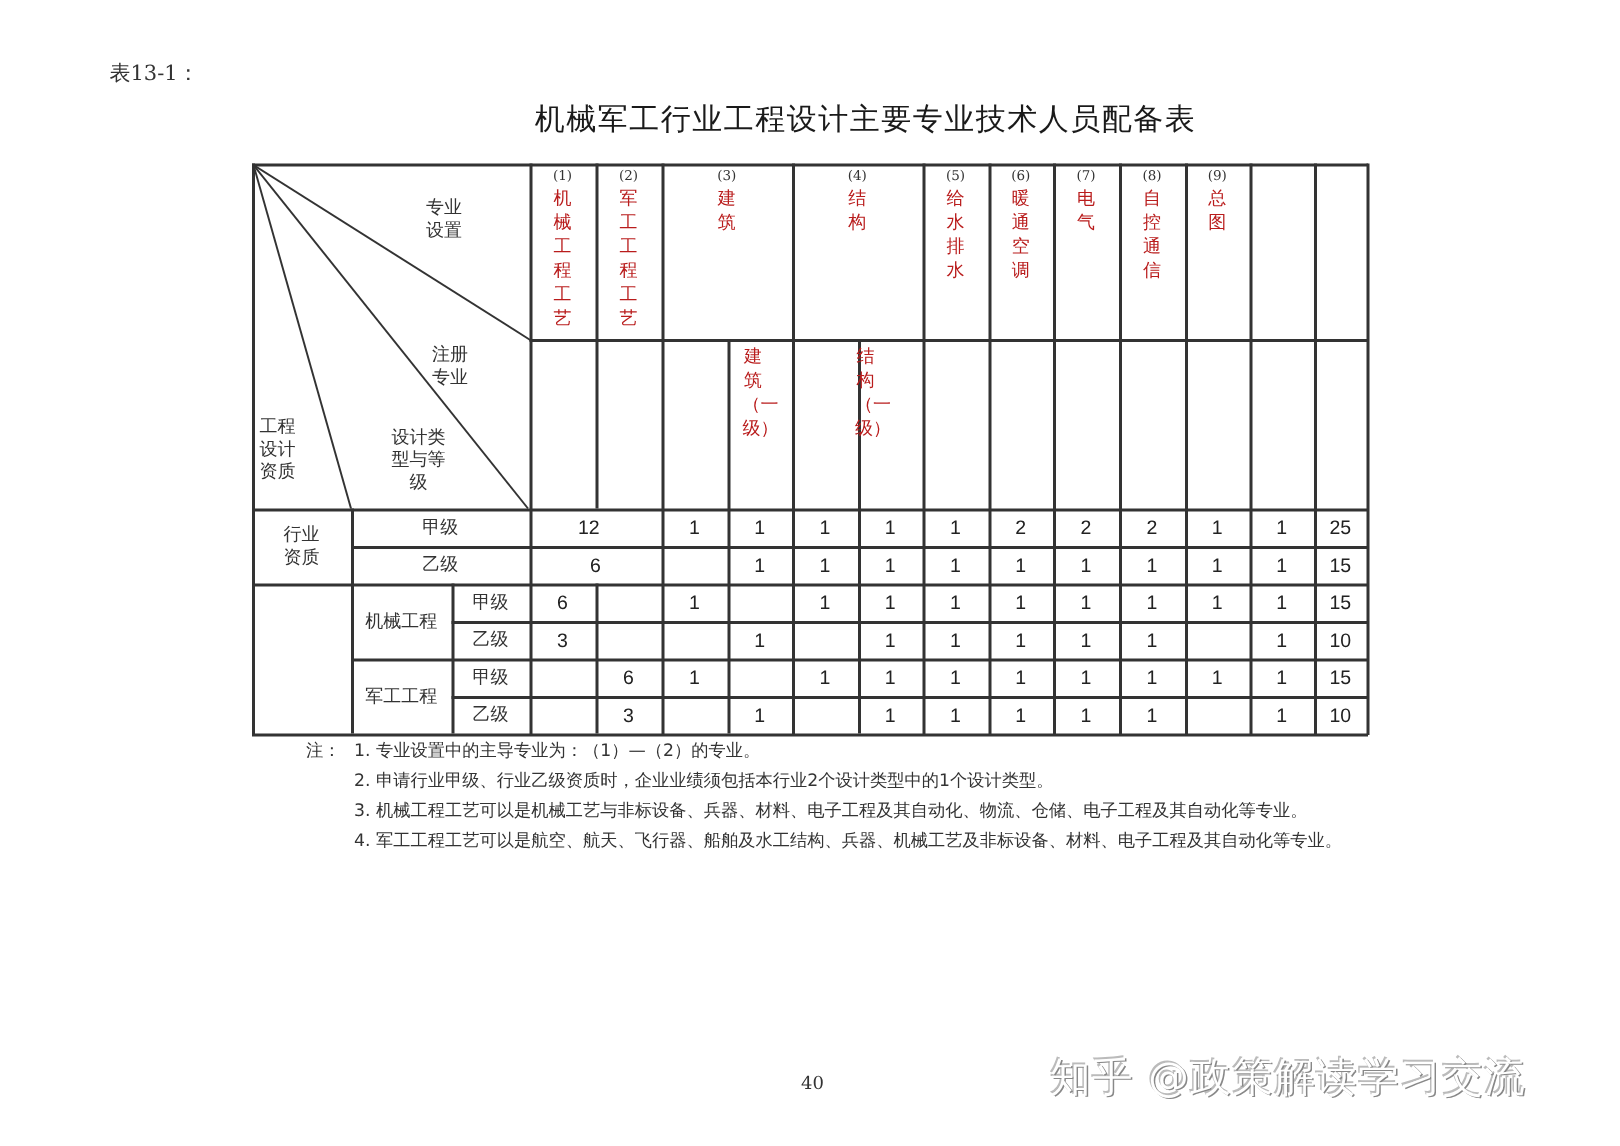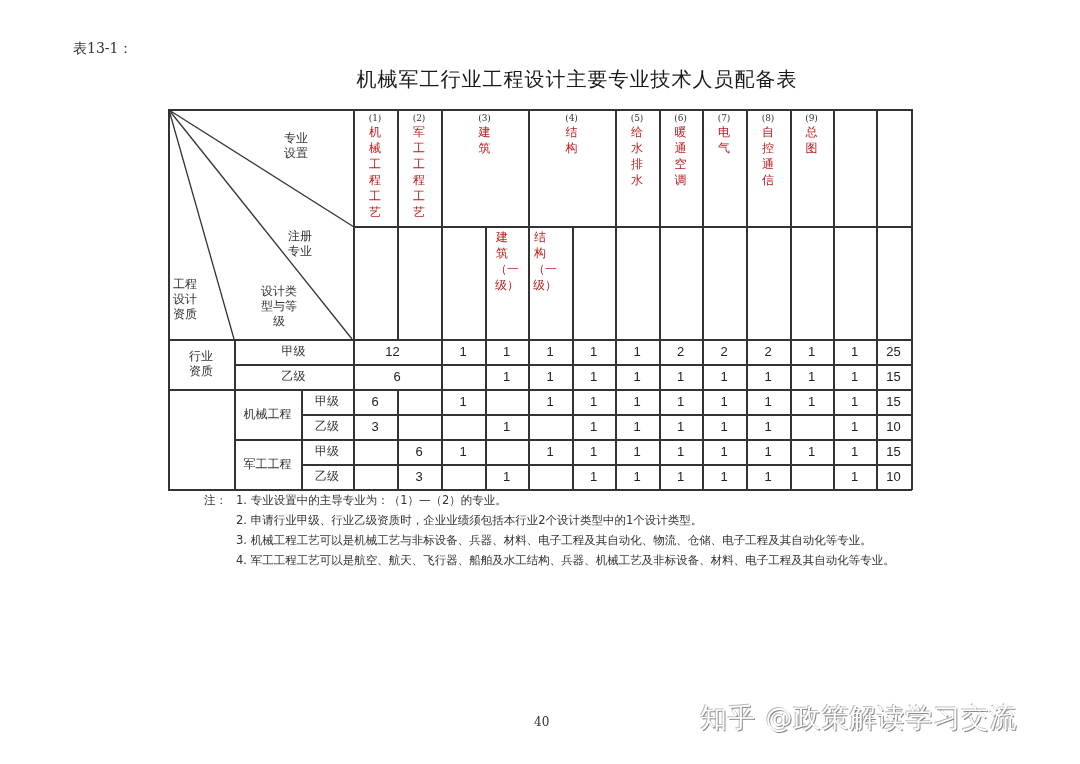--- a/index.html
+++ b/index.html
@@ -116,21 +116,21 @@
       <span class="vt">自控通信</span>
   </div>
   <div class="colhead" style="left:622px;width:43px;">
     <span class="cidx">(9)</span>
       <span class="vt">总图</span>
   </div>
 
   <div class="colhead" style="left:273px;top:120px;width:44px;padding-top:0;margin-left:39px;">
     <span class="vt">建筑（一级）</span>
   </div>
-  <div class="colhead" style="left:360px;top:120px;width:24px;padding-top:0;">
+  <div class="colhead" style="left:360px;top:120px;width:24px;padding-top:0;padding-left:37px;">
     <span class="vt">结构（一级）</span>
   </div>
 
   <div class="cell cn" style="left:0;top:230px;width:66px;height:50px;">
     <span style="width:28px;display:inline-block;">行业资质</span>
   </div>
   <div class="cell cn" style="left:66px;top:230px;width:119px;height:25px;">甲级</div>
   <div class="cell cn" style="left:66px;top:255px;width:119px;height:25px;">乙级</div>
   <div class="cell cn" style="left:66px;top:280px;width:67px;height:50px;">机械工程</div>
   <div class="cell cn" style="left:66px;top:330px;width:67px;height:50px;">军工工程</div>

